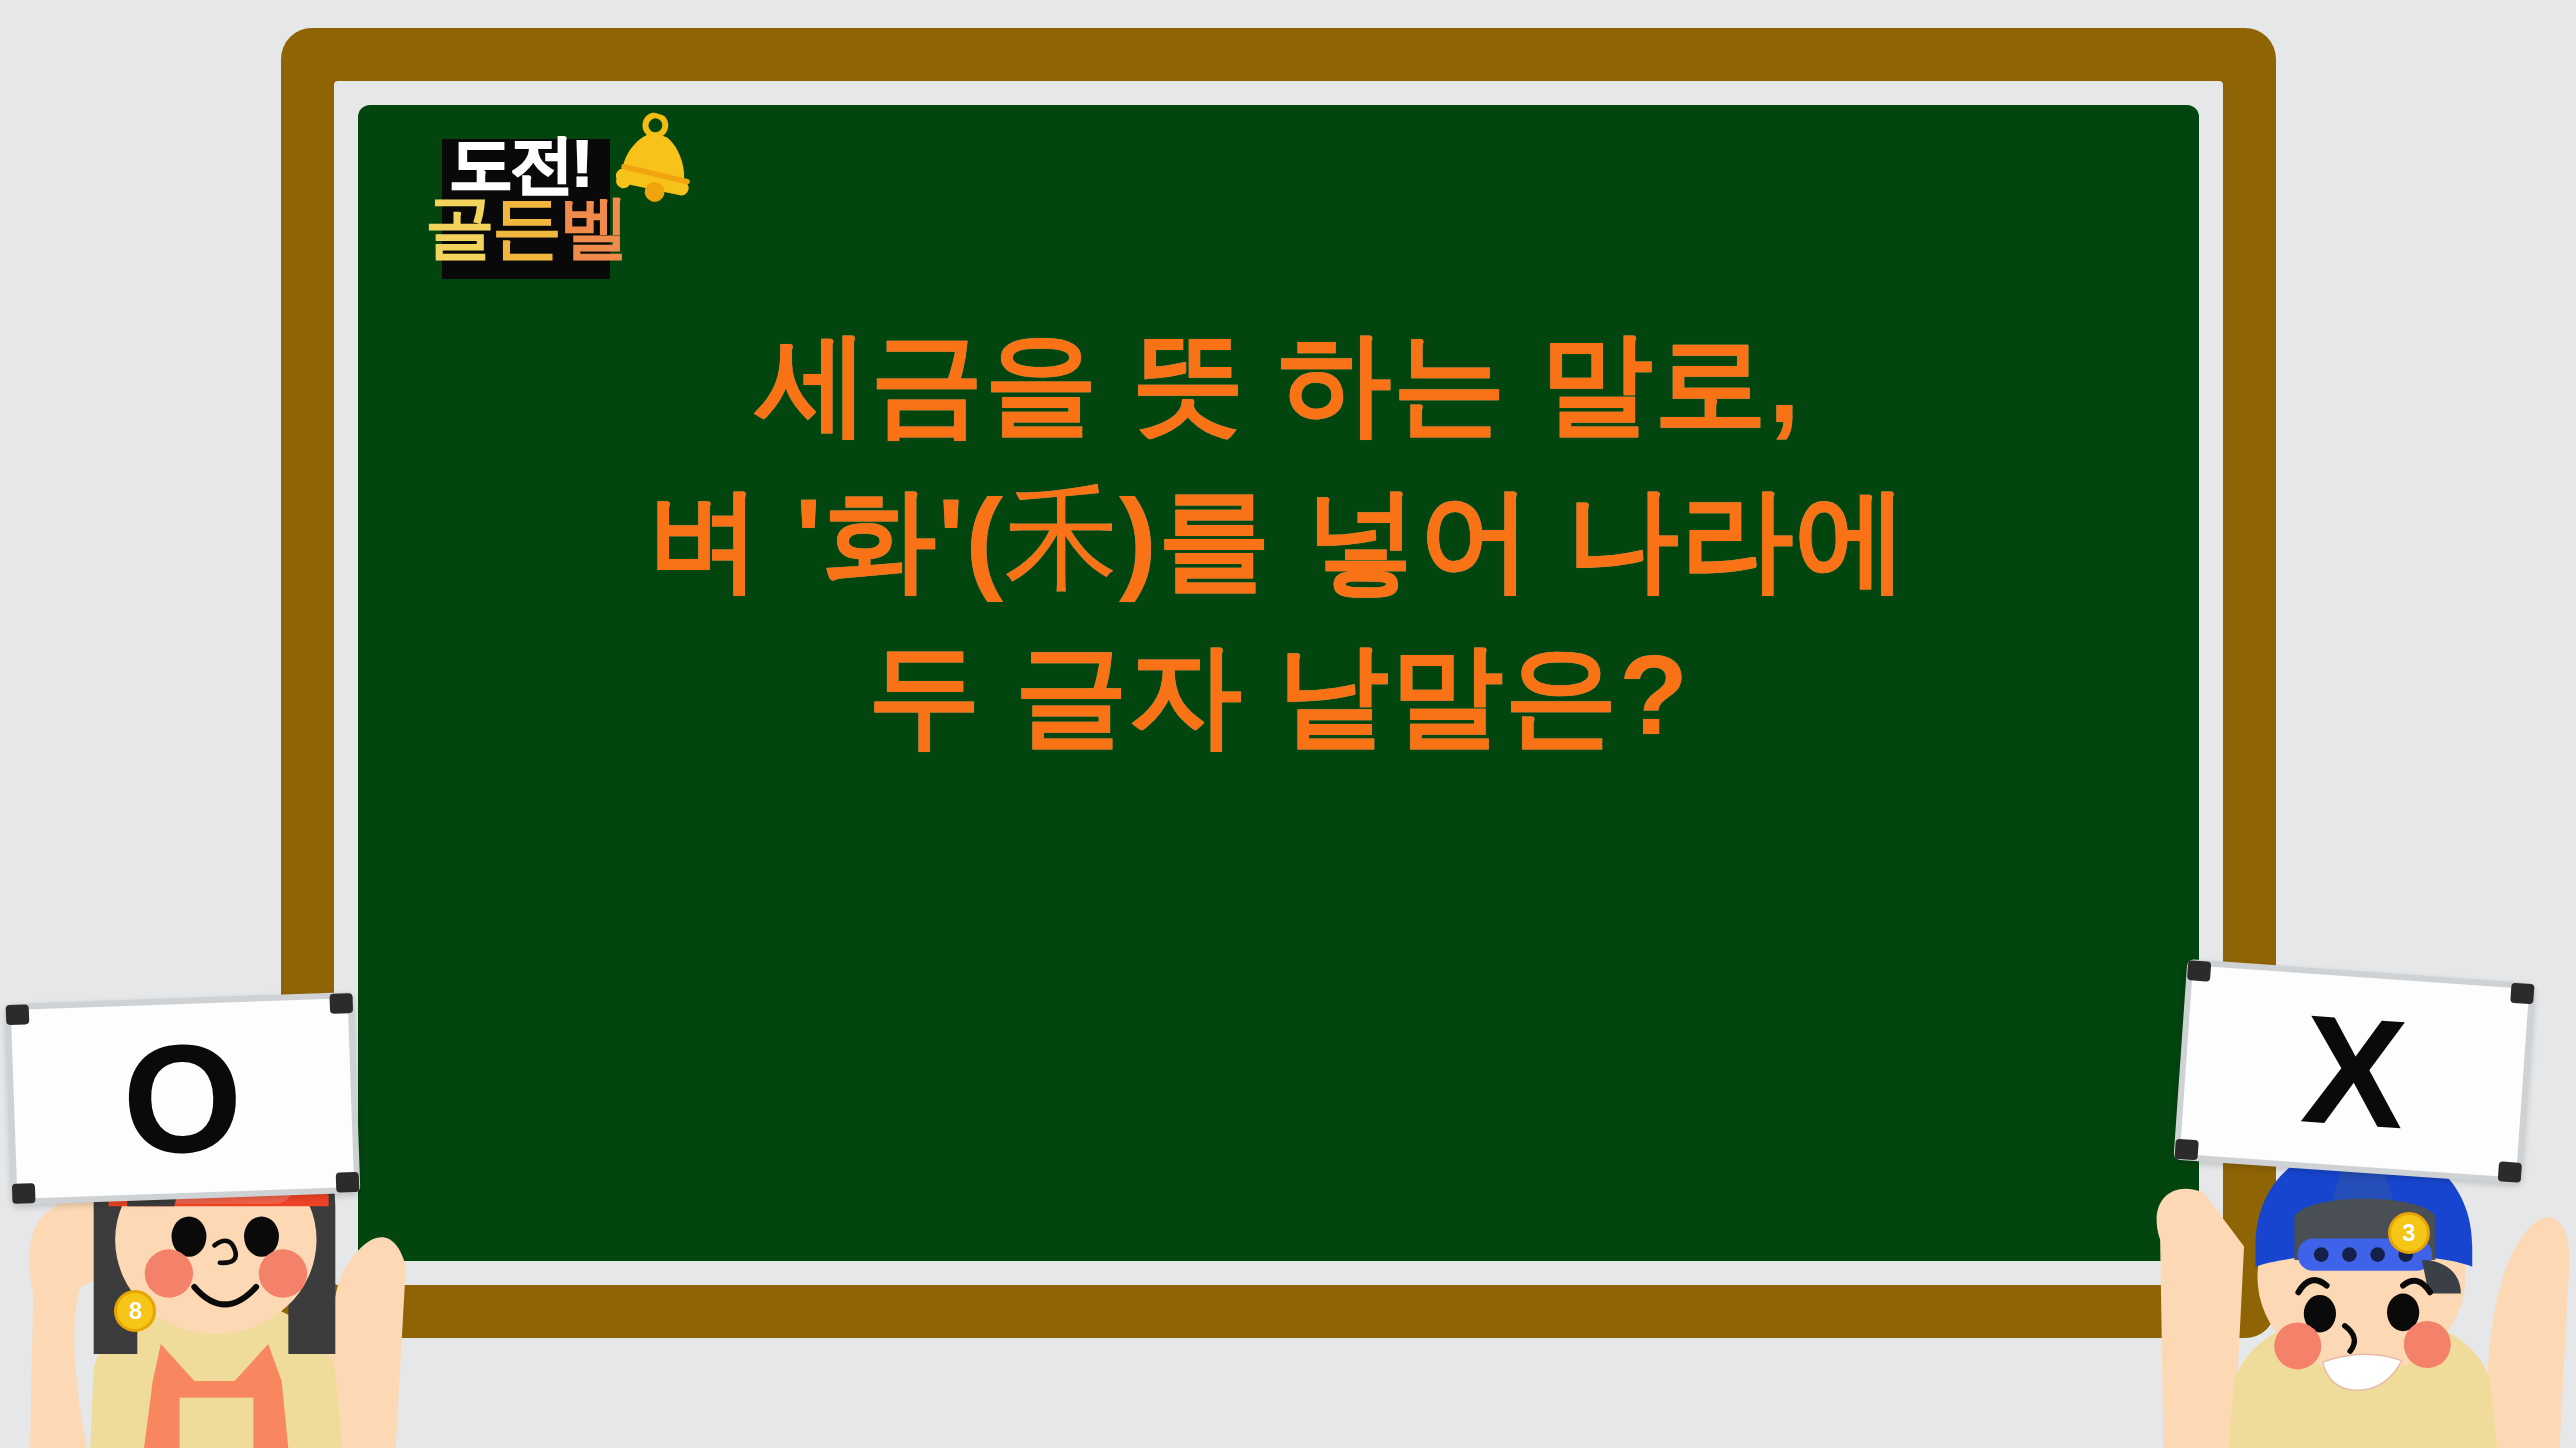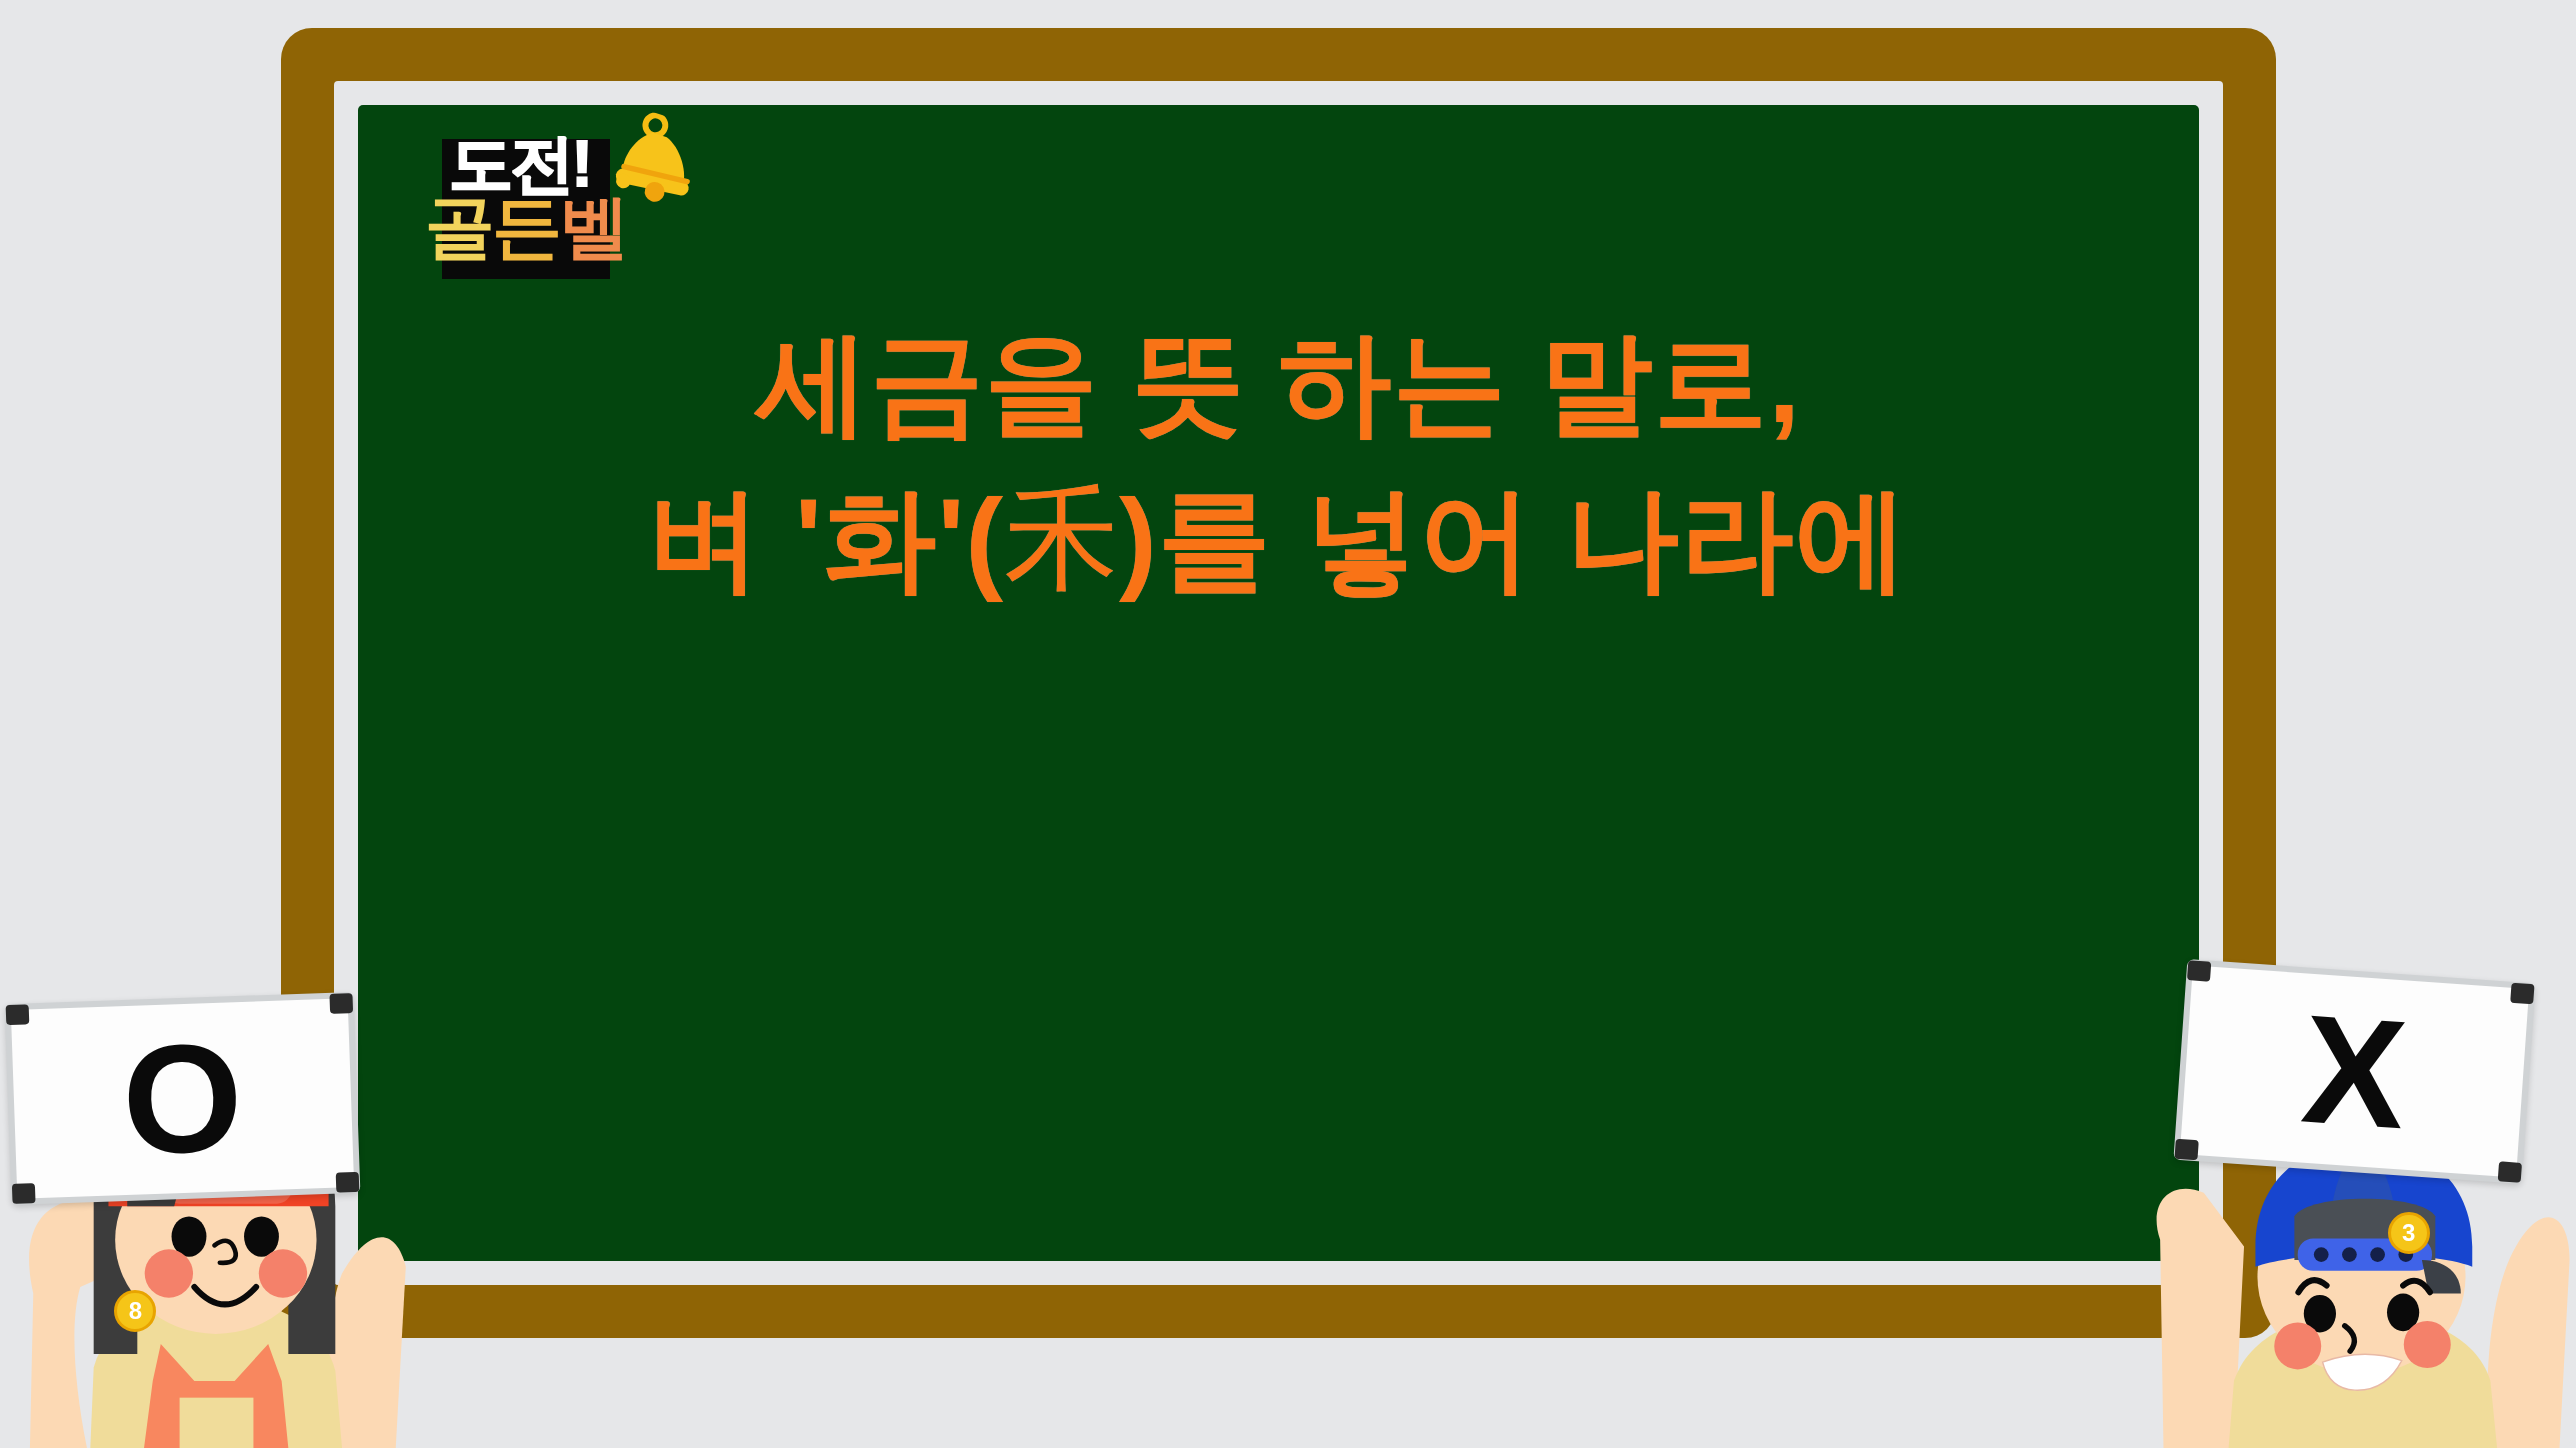--- a/index.html
+++ b/index.html
@@ -19,21 +19,21 @@
     box-sizing:border-box;
   }
   #board-mat{
     position:absolute; left:53px; top:53px; right:53px; bottom:53px;
     background:#e6e7e9;
     border-radius:4px;
   }
   #chalkboard{
     position:absolute; left:24px; top:24px; right:24px; bottom:24px;
     background:#03450e;
-    border-radius:5px;
+    border-radius:12px;
     overflow:hidden;
     padding-left:44px;
   }
 
   
   #logo{
     position:absolute; left:64px; top:8px;
     width:289px; height:168px;
   }
   .logo-black-box{
@@ -125,20 +125,21 @@
           <rect x="6" y="90" width="112" height="22" rx="11" fill="#f7c31a" transform="rotate(-6 62 101)"></rect>
           <path d="M14 92 L112 84" stroke="#f0a40d" stroke-width="8" stroke-linecap="round"></path>
           <circle cx="70" cy="114" r="15" fill="#f0a40d"></circle>
           <circle cx="20" cy="113" r="11" fill="#f7c31a"></circle>
         </svg>
       </div>
 
       <div id="question">
         <div>세금을 뜻 하는 말로,</div>
         <div><span>벼 '화'(</span><span class="hanja">禾</span><span>)를 넣어 나라에</span></div>
+        <div>두 글자 낱말은?</div>
       </div>
 
     </div>
   </div>
 </div>
 
 <div id="char-left" class="character">
   <svg viewBox="0 0 660 660" width="443" height="443">
 
     <path d="M60 430 C40 340 70 300 120 290 L175 290 L175 400 L130 420 C115 470 120 560 140 660 L55 660 Z" fill="#fcd9b4"></path>

